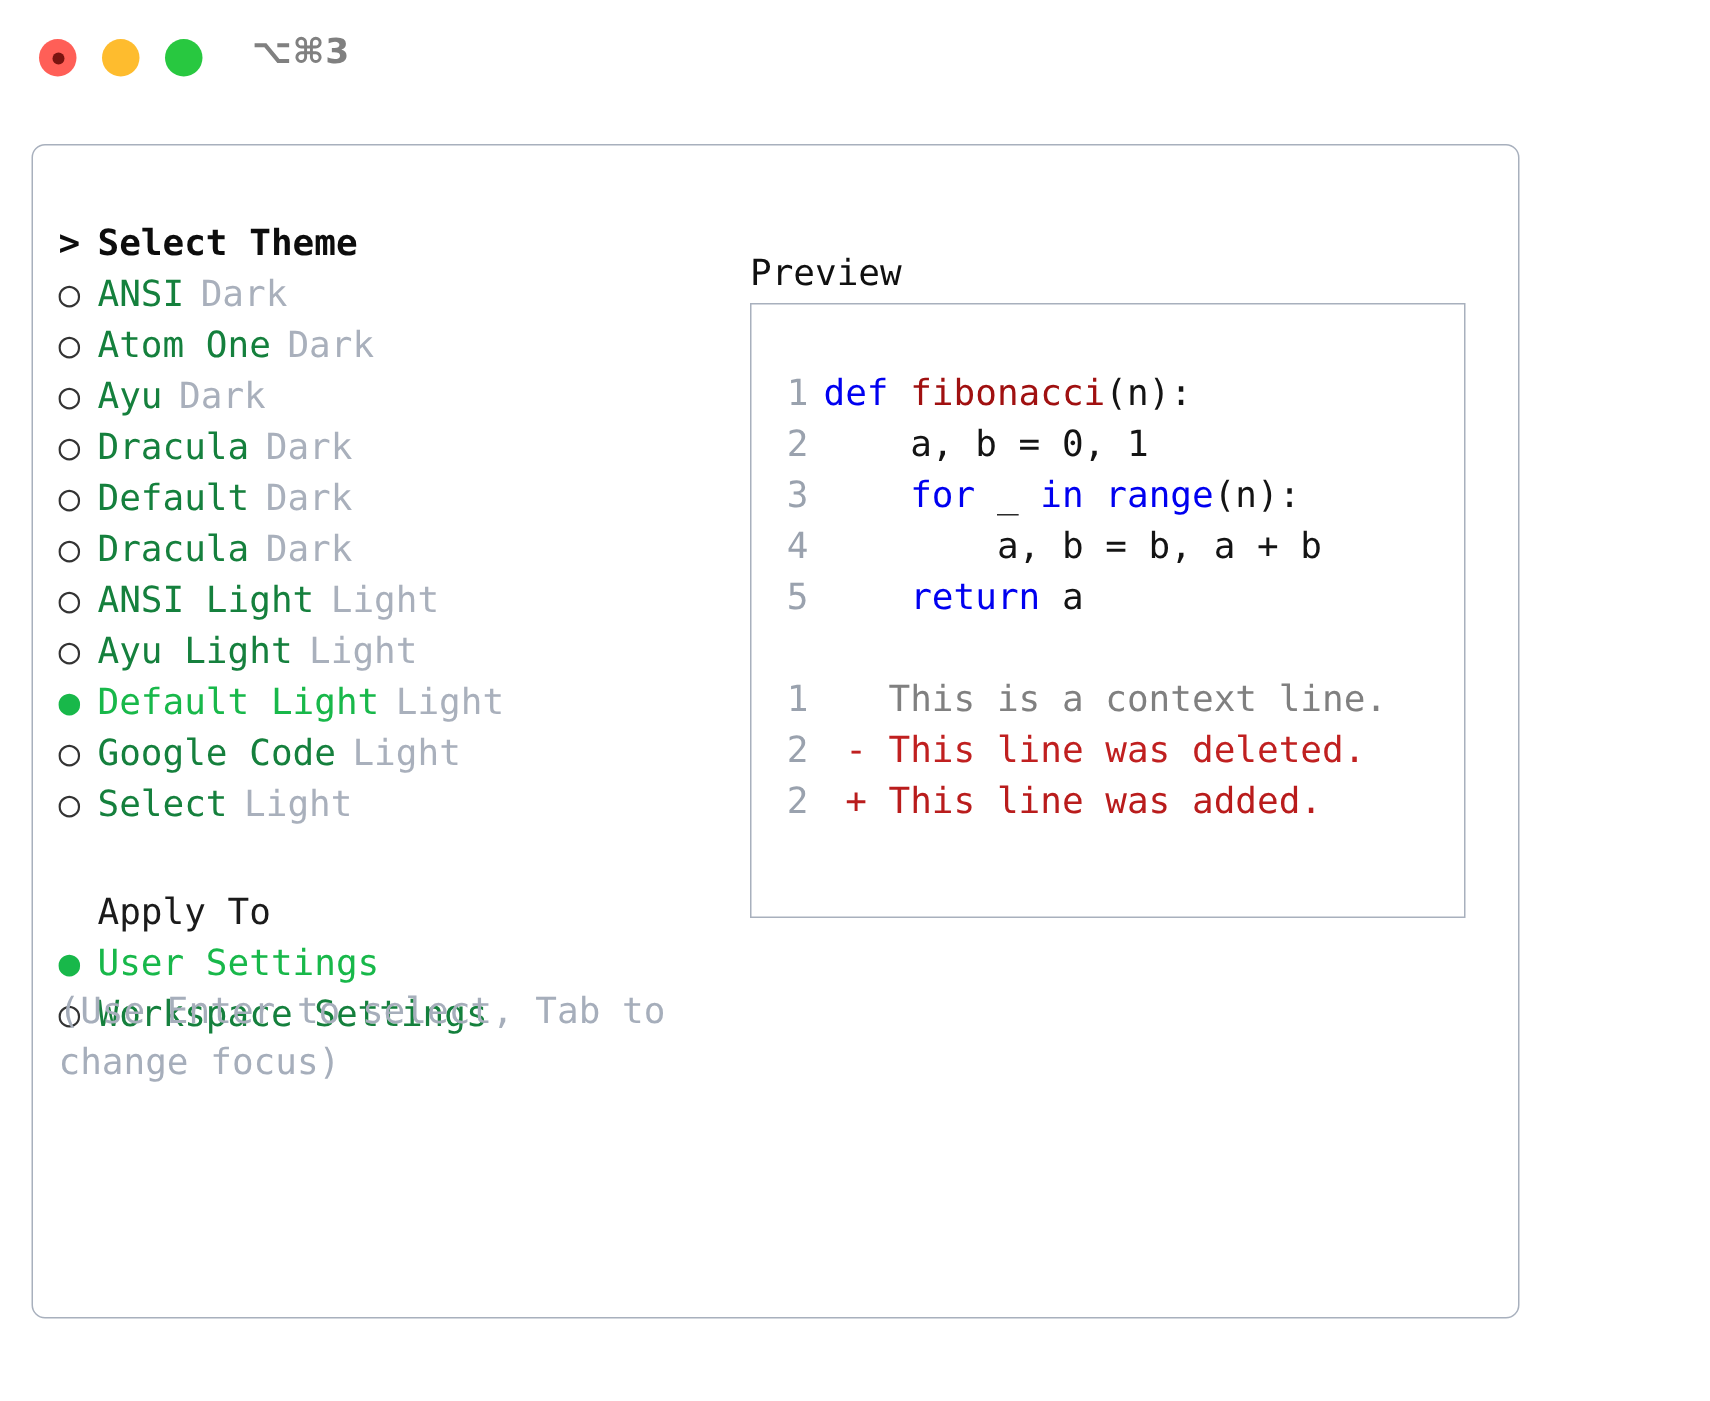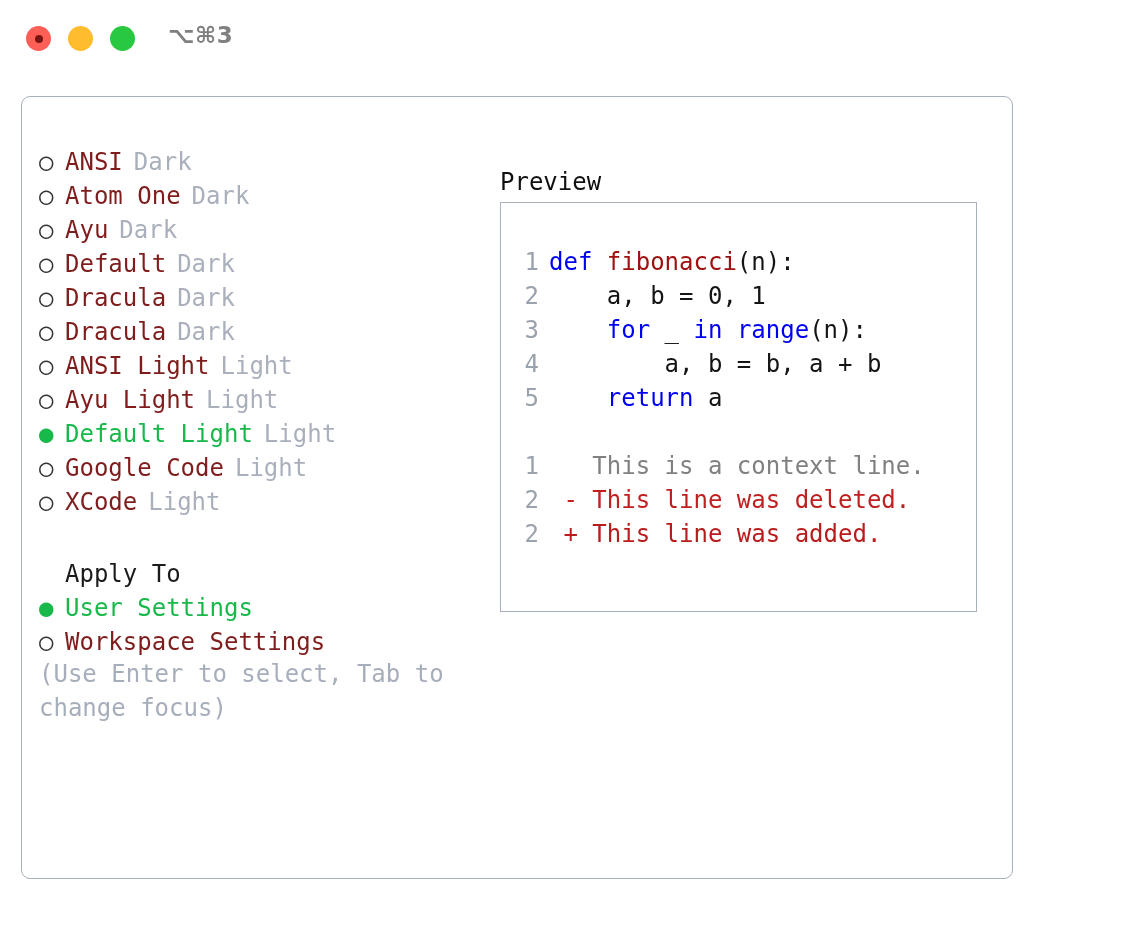--- a/index.html
+++ b/index.html
@@ -115,21 +115,21 @@
     display: inline-block;
     width: 26px;
     text-align: left;
     font-size: 24px;
   }
   .marker.empty { color: transparent; }
   .marker.radio-off { color: #333333; }
   .marker.radio-on  { color: #18b84a; }
   .marker.caret     { color: #0d0d0d; font-weight: bold; }
 
-  .label-name { color: #7f1d1d; }
+  .label-name { color: #15803d; }
   .row.selected .label-name { color: #18b84a; }
   .label-cat {
     color: #a9b0bc;
     margin-left: 11px;
   }
 
   .section-gap { height: 38px; }
   .subheading {
     font-weight: normal;
     color: #1b1b1b;
@@ -205,33 +205,36 @@
       <div class="dot green"></div>
     </div>
     <div class="shortcut">⌥⌘3</div>
   </div>
 
   <div class="panel">
     <div class="columns">
 
       <div class="left-col">
 
+        <div class="row heading-row">
+          <span class="marker caret">&gt;</span><span>Select Theme</span>
+        </div>
 
         <div id="theme-list">
             <div class="row"><span class="marker radio-off">○</span><span class="label-name">ANSI</span><span class="label-cat">Dark</span></div>
             <div class="row"><span class="marker radio-off">○</span><span class="label-name">Atom One</span><span class="label-cat">Dark</span></div>
             <div class="row"><span class="marker radio-off">○</span><span class="label-name">Ayu</span><span class="label-cat">Dark</span></div>
+            <div class="row"><span class="marker radio-off">○</span><span class="label-name">Dracula</span><span class="label-cat">Dark</span></div>
             <div class="row"><span class="marker radio-off">○</span><span class="label-name">Default</span><span class="label-cat">Dark</span></div>
-            <div class="row"><span class="marker radio-off">○</span><span class="label-name">Dracula</span><span class="label-cat">Dark</span></div>
             <div class="row"><span class="marker radio-off">○</span><span class="label-name">Dracula</span><span class="label-cat">Dark</span></div>
             <div class="row"><span class="marker radio-off">○</span><span class="label-name">ANSI Light</span><span class="label-cat">Light</span></div>
             <div class="row"><span class="marker radio-off">○</span><span class="label-name">Ayu Light</span><span class="label-cat">Light</span></div>
             <div class="row selected"><span class="marker radio-on">●</span><span class="label-name">Default Light</span><span class="label-cat">Light</span></div>
             <div class="row"><span class="marker radio-off">○</span><span class="label-name">Google Code</span><span class="label-cat">Light</span></div>
-            <div class="row"><span class="marker radio-off">○</span><span class="label-name">XCode</span><span class="label-cat">Light</span></div>
+            <div class="row"><span class="marker radio-off">○</span><span class="label-name">Select</span><span class="label-cat">Light</span></div>
           </div>
 
         <div class="section-gap"></div>
 
         <div class="row subheading">
           <span class="marker empty">.</span><span>Apply To</span>
         </div>
 
         <div id="apply-list">
             <div class="row selected"><span class="marker radio-on">●</span><span class="label-name">User Settings</span></div>

